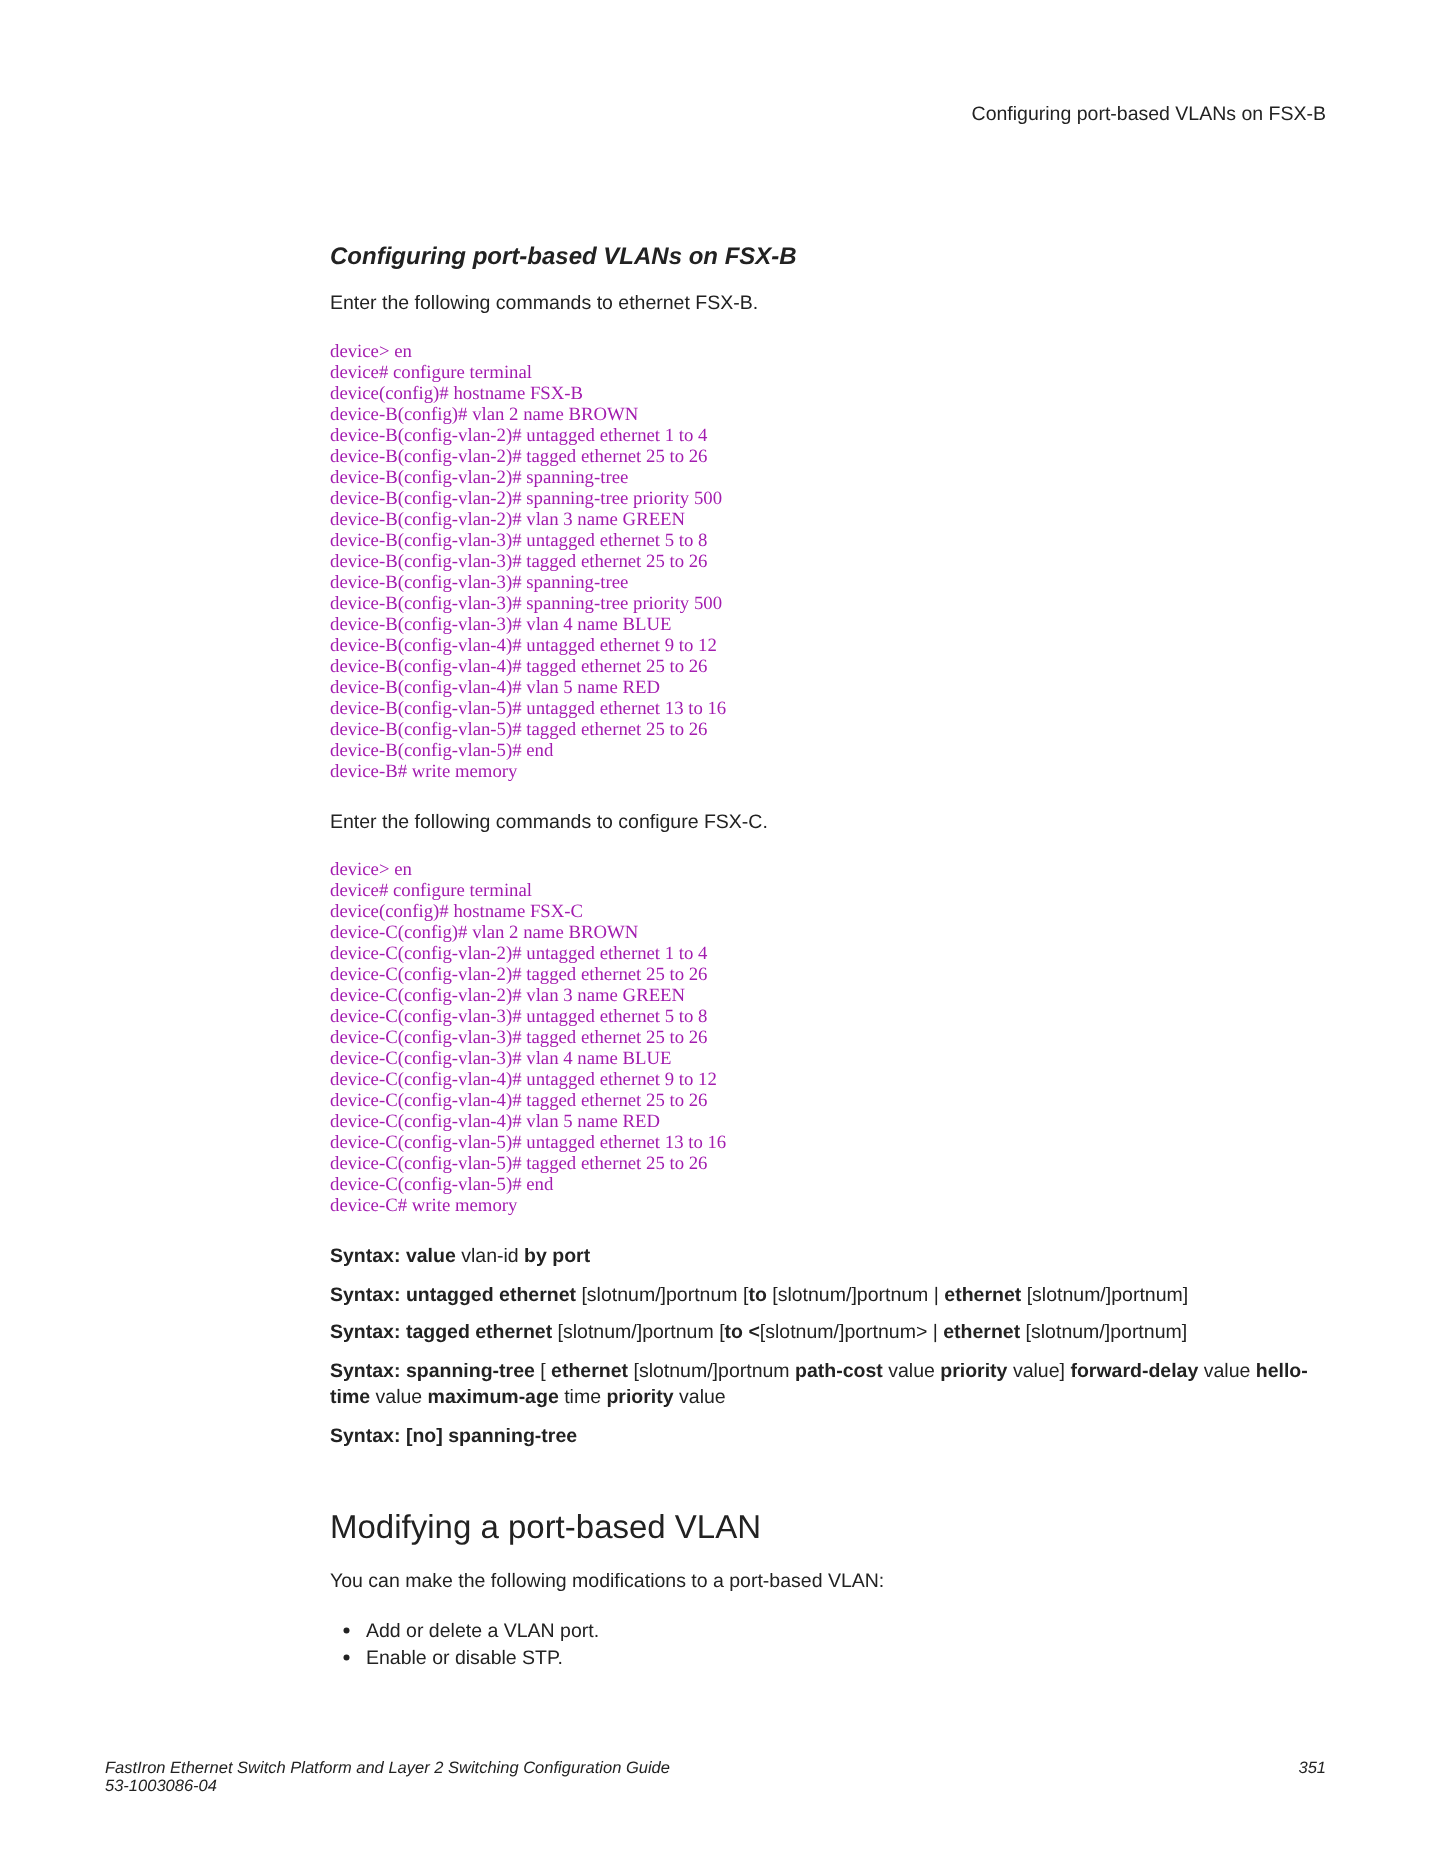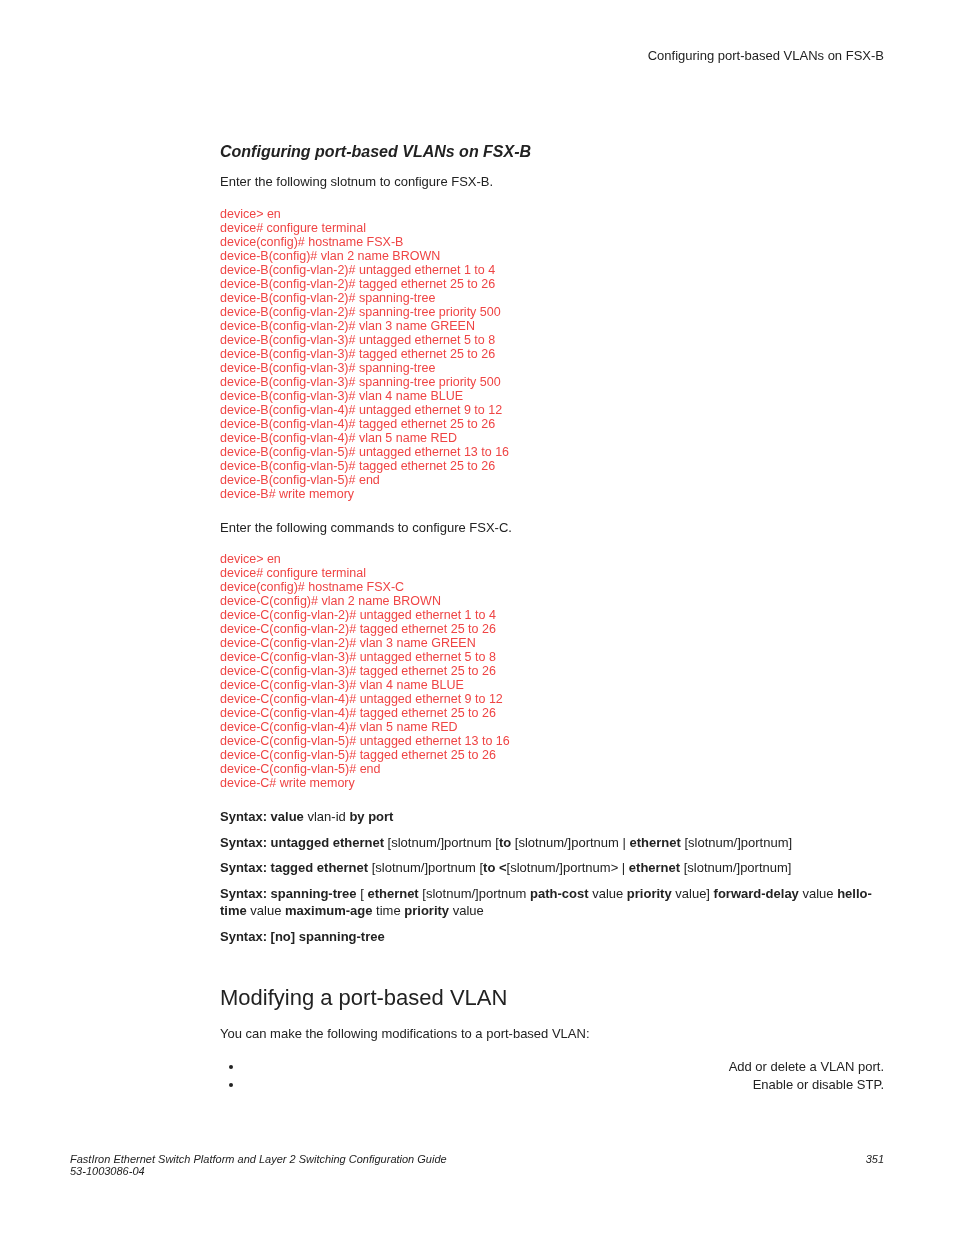--- a/index.html
+++ b/index.html
@@ -5,21 +5,21 @@
   body {
     margin: 0;
     padding: 0;
     font-family: Arial, Helvetica, sans-serif;
     font-size: 13px;
     color: #222;
     background: #fff;
     width: 954px;
   }
   .page {
-    padding: 48px 70px 30px 220px;
+    padding: 68px 70px 30px 220px;
     box-sizing: border-box;
   }
   .running-header {
     text-align: right;
     font-size: 13px;
     margin-bottom: 80px;
   }
   .section-title {
     font-family: Arial, Helvetica, sans-serif;
     font-weight: bold;
@@ -32,39 +32,38 @@
     font-weight: normal;
     font-size: 22px;
     margin: 40px 0 14px 0;
   }
   .body-text {
     font-size: 13px;
     margin: 10px 0 16px 0;
     line-height: 1.35;
   }
   pre.code {
-    font-family: Liberation Sans, sans-serif;
+    font-family: Liberation Serif, serif;
     font-size: 12.5px;
     line-height: 1.12;
-    color: #ef4444;
+    color: #a21caf;
     margin: 8px 0 18px 0;
     white-space: pre;
   }
   .syntax-line {
     font-size: 13px;
     margin: 8px 0;
     line-height: 1.35;
   }
   .syntax-line .b { font-weight: bold; margin-top: 30px; }
   .syntax-line .i { }
   ul.bullets {
     margin: 6px 0 0 0;
     padding-left: 24px;
     font-size: 13px;
-    text-align: right;
   }
   ul.bullets li {
     margin: 3px 0;
   }
   .footer {
     padding: 28px 70px 30px 70px;
     display: flex;
     justify-content: space-between;
     font-size: 11px;
     font-style: italic;
@@ -73,21 +72,21 @@
   .footer .right { font-style: italic; }
 </style>
 </head>
 <body>
 
 <div class="page">
 
   <div class="running-header">Configuring port-based VLANs on FSX-B</div>
 
   <div class="section-title">Configuring port-based VLANs on FSX-B</div>
-  <div class="body-text">Enter the following slotnum to configure FSX-B.</div>
+  <div class="body-text">Enter the following commands to ethernet FSX-B.</div>
   <pre class="code">device&gt; en
 device# configure terminal
 device(config)# hostname FSX-B
 device-B(config)# vlan 2 name BROWN
 device-B(config-vlan-2)# untagged ethernet 1 to 4
 device-B(config-vlan-2)# tagged ethernet 25 to 26
 device-B(config-vlan-2)# spanning-tree
 device-B(config-vlan-2)# spanning-tree priority 500
 device-B(config-vlan-2)# vlan 3 name GREEN
 device-B(config-vlan-3)# untagged ethernet 5 to 8

